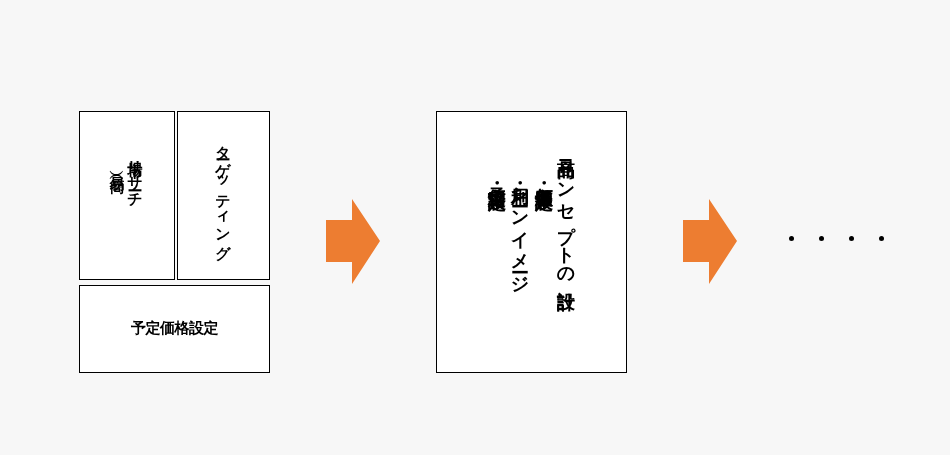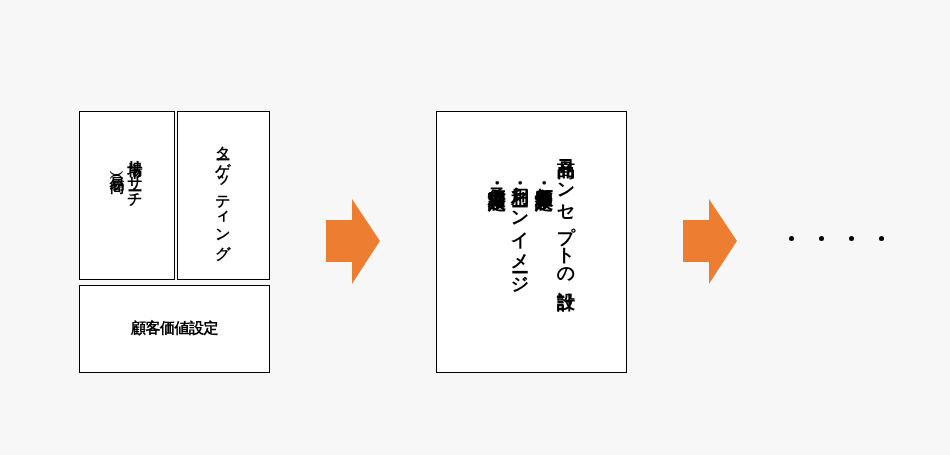--- a/index.html
+++ b/index.html
@@ -52,21 +52,21 @@
 </div>
 <div class="vtext" style="left:126px; top:150px; font-size:15px; line-height:18px; letter-spacing:-0.5px;">市場リサーチ</div>
 <div class="vtext" style="left:108px; top:170px; font-size:15px; line-height:18px; letter-spacing:-3px;">（簡易）</div>
 
 <div class="box" style="left:177px; top:111px; width:93px; height:169px;">
 </div>
 <div class="vtext" style="left:214px; top:135px; font-size:15px; line-height:18px; letter-spacing:-0.5px;">ターゲッティング</div>
 
 <div class="box" style="left:79px; top:285px; width:191px; height:88px;">
 </div>
-<div class="htext" style="left:79px; top:318px; width:191px; font-size:15px; line-height:20px; letter-spacing:-0.5px;">顧客価値設定</div>
+<div class="htext" style="left:79px; top:318px; width:191px; font-size:15px; line-height:20px; letter-spacing:-0.5px;">予定価格設定</div>
 
 <svg class="arrow" style="left:326px; top:199px;" width="56" height="86" viewBox="0 0 56 86">
   <polygon points="0,21 26,21 26,0 54,42 26,85 26,63 0,63" fill="#ed7d31"></polygon>
 </svg>
 
 <div class="box" style="left:436px; top:111px; width:191px; height:262px;">
 </div>
 <div class="vtext" style="left:555px; top:146px; font-size:18px; line-height:22px; letter-spacing:1px;">商品コンセプトの設計</div>
 <div class="vtext" style="left:533px; top:172px; font-size:18px; line-height:22px; letter-spacing:1px;">・顧客価値設定</div>
 <div class="vtext" style="left:509px; top:172px; font-size:18px; line-height:22px; letter-spacing:1px;">・利用シーンイメージ</div>

